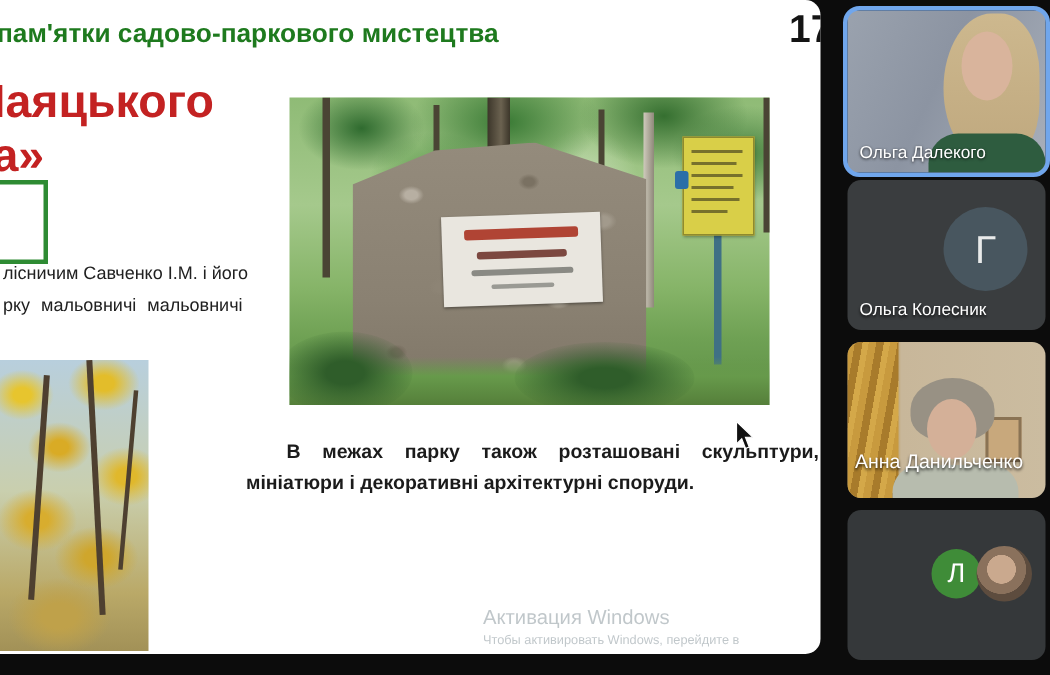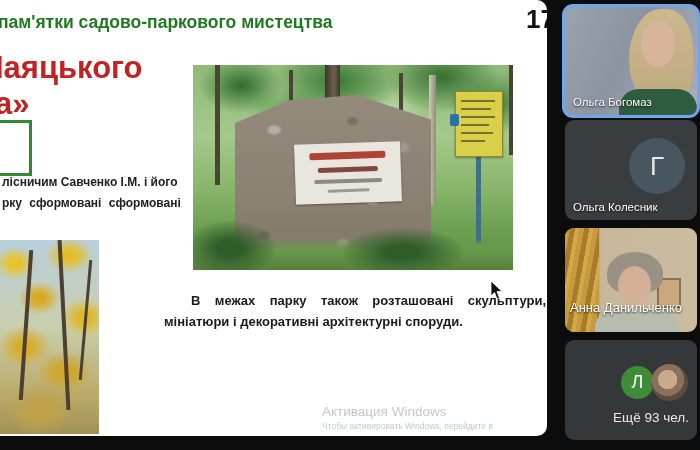--- a/index.html
+++ b/index.html
@@ -9,21 +9,21 @@
 
   
   .slide{left:0;top:7;width:547px;height:436px;background:#ffffff;
          border-radius:0 10px 10px 0;overflow:hidden;}
   .slide-title{left:-2px;top:12px;font-size:17.5px;font-weight:700;color:#1e7a1e;white-space:nowrap;}
   .page-number{left:486px;top:4px;font-size:26px;font-weight:700;color:#141414;margin-left:40px;}
   .red-line{font-weight:700;color:#c32222;white-space:nowrap;line-height:1;}
   .red-line1{left:-5px;top:52px;font-size:31px;}
   .red-line2{left:-5px;top:88px;font-size:31px;}
   .green-box{left:-10px;top:120px;width:36px;height:50px;background:#fff;border:3px solid #2e8b33;}
-  .left-para{left:2px;top:172px;width:172px;font-size:12px;font-weight:700;color:#212121;line-height:21px;}
+  .left-para{left:2px;top:172px;width:172px;font-size:12px;font-weight:400;color:#212121;line-height:21px;}
   .left-para .ln{white-space:nowrap;}
   .left-para .ln2{word-spacing:4px;}
 
   .body-text{left:164px;top:290px;width:382px;font-size:13px;font-weight:700;color:#1b1b1b;
              line-height:21px;text-align:justify;}
   .body-text p{margin:0 0 9px 0;text-indent:27px;}
 
   .watermark{left:322px;top:356px;color:#8e9aa0;opacity:.55;pointer-events:none;}
   .wm1{font-size:13.5px;margin-top:48px;}
   .wm2{font-size:8.5px;margin-top:2px;}
@@ -127,21 +127,21 @@
   <div class="abs slide-title">пам'ятки садово-паркового мистецтва</div>
   <div class="abs page-number">17</div>
 
   <div class="abs red-line red-line1">Іаяцького</div>
   <div class="abs red-line red-line2">а»</div>
 
   <div class="abs green-box"></div>
 
   <div class="abs left-para">
     <div class="ln">лісничим Савченко І.М. і його</div>
-    <div class="ln ln2">рку  сформовані  сформовані</div>
+    <div class="ln ln2">рку  мальовничі  мальовничі</div>
   </div>
 
   <div class="abs photo-monument">
     <div class="trunk" style="left:22px;top:0;width:5px;height:120px;"></div>
     <div class="trunk" style="left:96px;top:5px;width:4px;height:95px;"></div>
     <div class="trunk big-trunk"></div>
     <div class="trunk birch"></div>
     <div class="trunk" style="left:206px;top:8px;width:4px;height:110px;"></div>
     <div class="trunk" style="left:316px;top:0;width:5px;height:90px;"></div>
     <div class="stone-wall">
@@ -184,21 +184,21 @@
 
   <svg class="abs cursor" viewBox="0 0 14 20">
     <path d="M1 0 L1 15 L4.5 11.5 L7 18 L9.5 17 L7 10.5 L12 10.5 Z" fill="#111" stroke="#fff" stroke-width="0.8"></path>
   </svg>
 </div>
 
 <div class="tile tile1">
   <div class="hair"></div>
   <div class="face"></div>
   <div class="sweater"></div>
-  <div class="name-label">Ольга Богомаз</div>
+  <div class="name-label">Ольга Далекого</div>
 </div>
 
 <div class="tile tile2">
   <div class="avatar-circle">
     <span>Г</span>
   </div>
   <div class="name-label">Ольга Колесник</div>
 </div>
 
 <div class="tile tile3">
@@ -208,14 +208,13 @@
   <div class="t3-face"></div>
   <div class="t3-body"></div>
   <div class="t3-name">Анна Данильченко</div>
 </div>
 
 <div class="tile tile4">
   <div class="mini-green">
     <span>Л</span>
   </div>
   <div class="mini-photo"></div>
-  <div class="more-label">Ещё 93 чел.</div>
 </div>
 
 </body></html>

